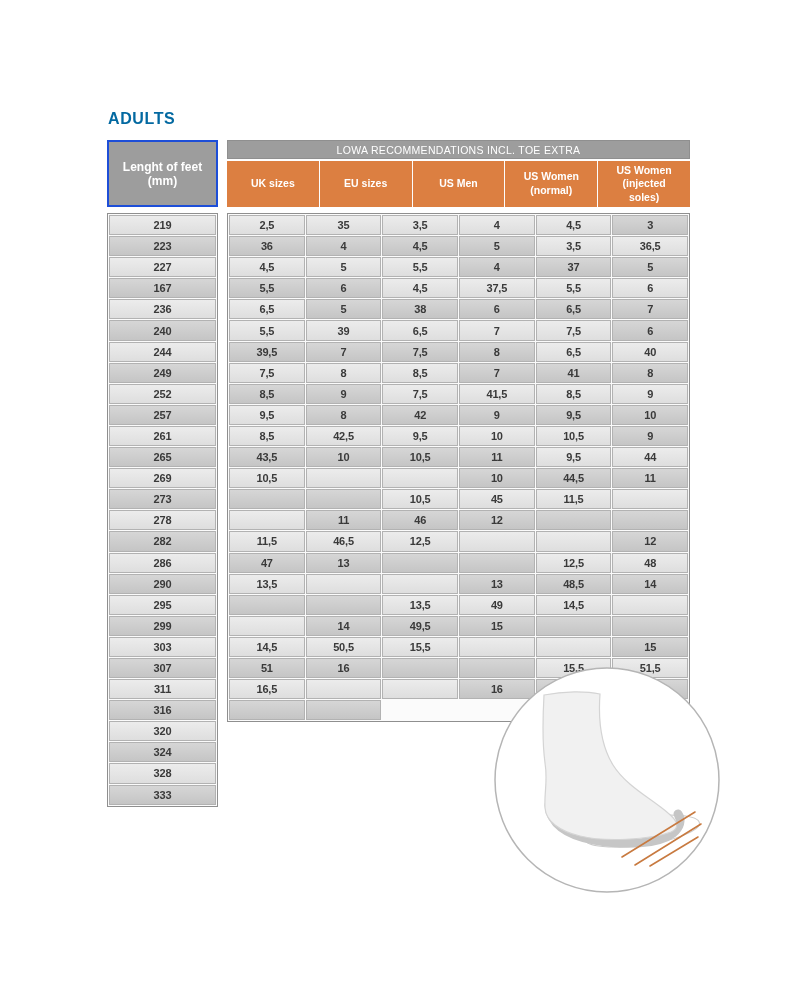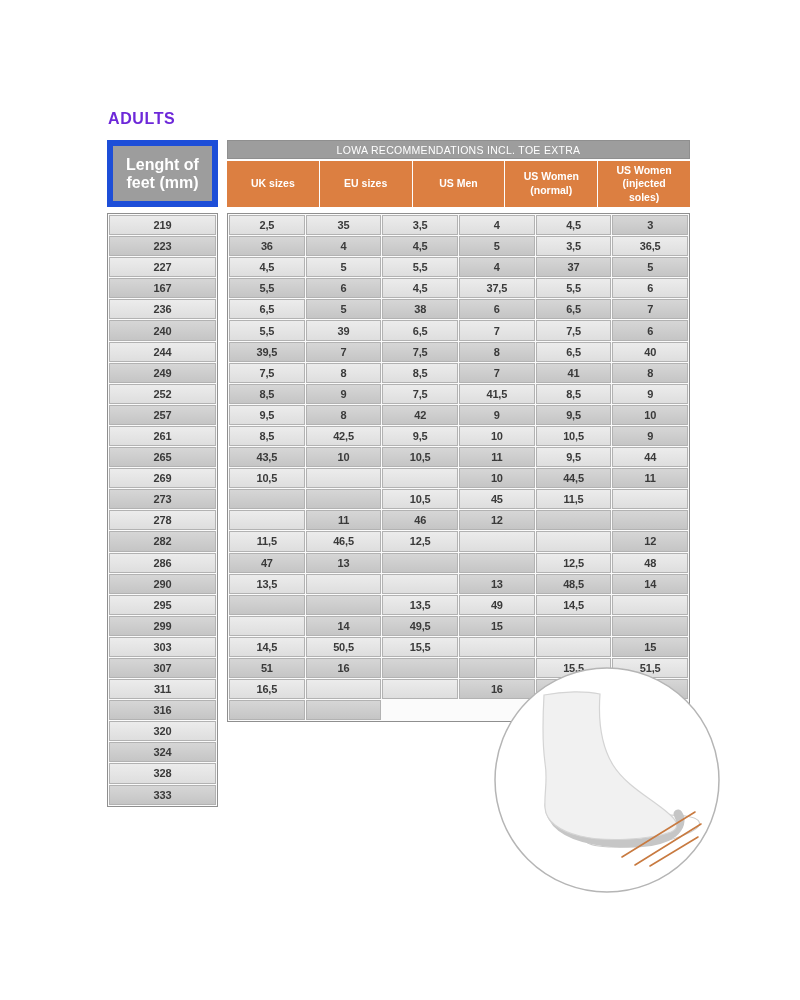--- a/index.html
+++ b/index.html
@@ -2,30 +2,30 @@
 <html><head>
 <meta charset="utf-8">
 <style>
   html,body { margin:0; padding:0; background:#fff; }
   .stage {
     position:relative; width:800px; height:1000px; background:#ffffff;
     font-family:"Liberation Sans", sans-serif; overflow:hidden;
   }
   .section-title {
     position:absolute; left:108px; top:110px; margin:0;
-    font-size:16px; font-weight:bold; color:#6d28d9; letter-spacing:0.6px;
+    font-size:16px; font-weight:bold; color:#0369a1; letter-spacing:0.6px;
   }
   .chart {
     position:absolute; left:107px; top:140px; width:583px;
     display:flex; gap:9px; z-index:1;
   }
   .colA { width:111px; flex:none; display:flex; flex-direction:column; }
   .colA-header {
-    height:67px; background:#9d9d9d; border:6px solid #1d4ed8; box-sizing:border-box;
-    color:#ffffff; font-size:16px; font-weight:bold;
+    height:67px; background:#9d9d9d; border:2px solid #1d4ed8; box-sizing:border-box;
+    color:#ffffff; font-size:12px; font-weight:bold;
     display:flex; align-items:center; justify-content:center; text-align:center;
   }
   .colB { flex:1; display:flex; flex-direction:column; }
   .title-bar {
     height:19px; background:#9d9d9d; border:1px solid #8f8f8f; box-sizing:border-box;
     color:#ffffff; font-size:10.5px; font-weight:normal; letter-spacing:0.3px;
     display:flex; align-items:center; justify-content:center;
   }
   .orange-row {
     margin-top:2px; height:46px;

